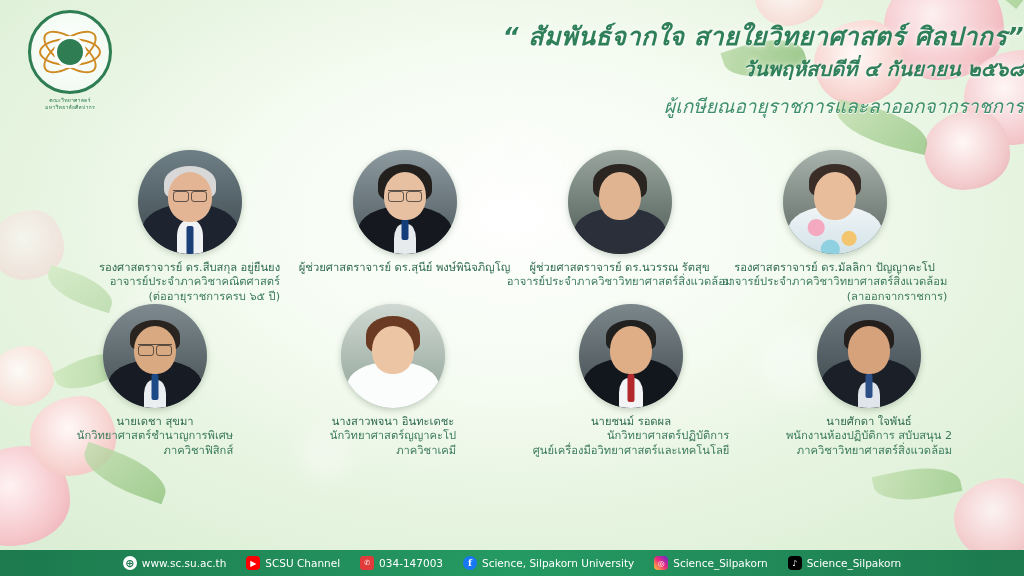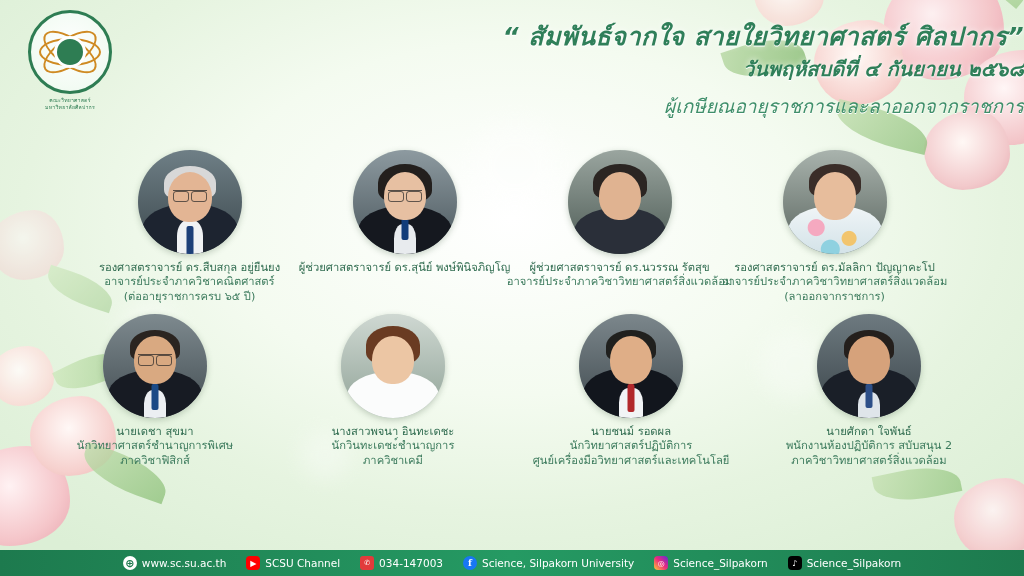--- a/index.html
+++ b/index.html
@@ -66,21 +66,21 @@
   }
   .t3{
     font-size:19px;color:#3f8f6a;margin-top:8px;font-style:italic;
     text-shadow:0 1px 0 #ffffff;
     padding-left:29px;
   }
 
   
   .grid{
     position:absolute;left:0;right:0;top:150px;
-    display:flex;flex-direction:column;gap:10px;
+    display:flex;flex-direction:column;
   }
   .row{display:flex;justify-content:center;}
   .person{
     width:215px;display:flex;flex-direction:column;align-items:center;
   }
   .row.row2 .person{width:238px;}
   .photo{
     width:104px;height:104px;border-radius:50%;
     overflow:hidden;position:relative;
     box-shadow:0 2px 6px rgba(60,90,60,.28);
@@ -113,21 +113,21 @@
   }
   .photo .glass:before,.photo .glass:after{
     content:"";position:absolute;top:0;width:14px;height:9px;
     border:1.4px solid rgba(40,40,40,.7);border-radius:3px;
   }
   .photo .glass:before{left:0;}
   .photo .glass:after{right:0;}
 
   .caption{margin-top:7px;text-align:center;line-height:1.28;}
   .cap-line{font-size:11.2px;color:#2f6b4f;white-space:nowrap;}
-  .cap-line.sub{color:#3b7a5c;}
+  .cap-line.sub{color:#3b7a5c;text-align:right;}
 
   
   .footer{
     position:absolute;left:0;right:0;bottom:0;height:26px;
     background:linear-gradient(90deg,#1d7a4e 0%,#259a63 50%,#1d7a4e 100%);
     display:flex;align-items:center;justify-content:center;gap:20px;
     color:#ffffff;font-size:10.5px;
   }
   .fitem{display:flex;align-items:center;gap:5px;white-space:nowrap;}
   .ficon{
@@ -289,21 +289,21 @@
 
       <div class="person">
         <div class="photo">
           <div class="bg" style="background:linear-gradient(180deg,#cfd8d2,#8fa296);"></div>
           <div class="body" style="bottom:-6px;width:92px;height:52px;background:#fbfcfc;"></div>
           <div class="hair" style="top:12px;width:54px;height:38px;background:#6a3b22;"></div>
           <div class="head" style="top:22px;width:42px;height:48px;background:#ecc6a4;"></div>
         </div>
         <div class="caption">
           <div class="cap-line">นางสาวพจนา อินทะเดชะ</div>
-          <div class="cap-line sub">นักวินทะเดชะ์ชำนาญการ</div>
+          <div class="cap-line sub">นักวิทยาศาสตร์ญญาคะโป</div>
           <div class="cap-line sub">ภาควิชาเคมี</div>
         </div>
       </div>
 
       <div class="person">
         <div class="photo">
           <div class="bg" style="background:linear-gradient(180deg,#7c878c,#3e484d);"></div>
           <div class="body" style="bottom:-6px;width:96px;height:56px;background:#12161d;"></div>
           <div class="shirt" style="bottom:-6px;width:24px;height:36px;background:#f2f4f6;"></div>
           <div class="tie" style="bottom:6px;height:28px;background:#b2282c;"></div>

